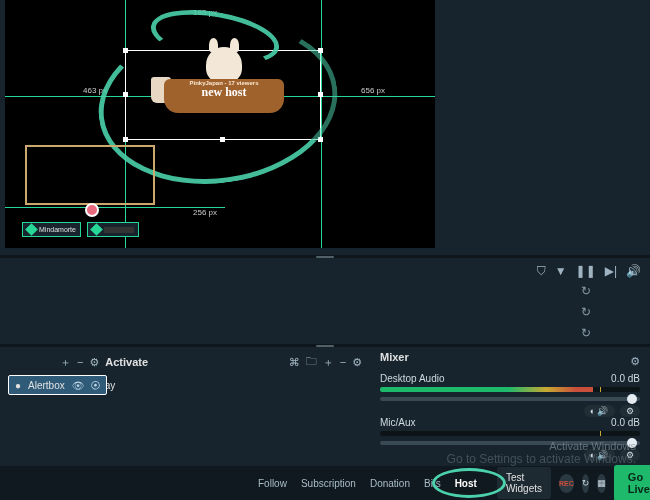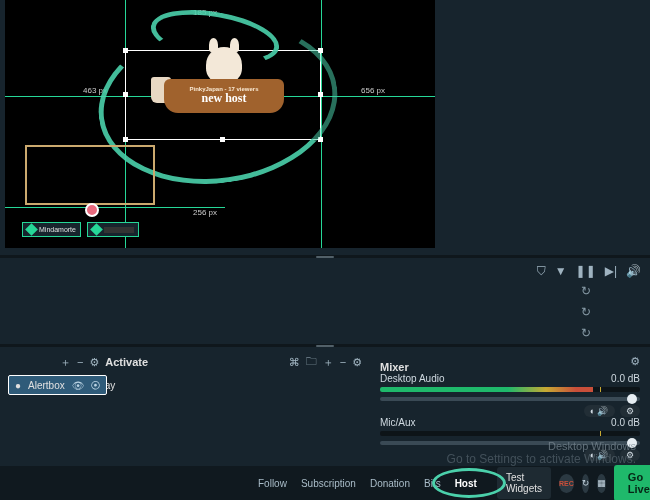--- a/index.html
+++ b/index.html
@@ -11,21 +11,21 @@
   .ruler-lbl { position:absolute; font-size:8px; color:#ccc; }
   .sel { position:absolute; border:1px solid #fff; }
   .sel .hndl { position:absolute; width:5px; height:5px; background:#fff; }
   .sel .hndl.tl{top:-3px;left:-3px}.sel .hndl.tm{top:-3px;left:50%;margin-left:-3px}.sel .hndl.tr{top:-3px;right:-3px}
   .sel .hndl.ml{top:50%;left:-3px;margin-top:-3px}.sel .hndl.mr{top:50%;right:-3px;margin-top:-3px}
   .sel .hndl.bl{bottom:-3px;left:-3px}.sel .hndl.bm{bottom:-3px;left:50%;margin-left:-3px}.sel .hndl.br{bottom:-3px;right:-3px}
   .alert { position:absolute; width:130px; height:60px; }
   .alert .llama{position:absolute;top:-18px;left:50%;transform:translateX(-50%);width:36px;height:36px;background:#f3e8d8;border-radius:50% 50% 40% 40%;}
   .alert .llama:before,.alert .llama:after{content:'';position:absolute;top:-9px;width:9px;height:14px;background:#f3e8d8;border-radius:50% 50% 20% 20%;}
   .alert .llama:before{left:3px}.alert .llama:after{right:3px}
-  .alert .banner{position:absolute;top:14px;left:5px;right:5px;height:34px;background:#a0622d;border-radius:6px 6px 14px 14px;text-align:center;padding-top:7px;}
+  .alert .banner{position:absolute;top:14px;left:5px;right:5px;height:34px;background:#a0622d;border-radius:6px 6px 14px 14px;text-align:center;padding-top:1px;}
   .alert .line1{font-size:6px;color:#f8e7d0;font-weight:bold}
   .alert .line2{font-size:12px;color:#fff;font-family:cursive;font-weight:bold;margin-top:-1px}
   .alert .cup{position:absolute;left:-8px;top:12px;width:20px;height:26px;background:#e8d8c3;border-radius:3px 3px 6px 6px;}
   .circ{position:absolute;border:5px solid #4bd1ab;border-radius:50%;pointer-events:none;opacity:.9}
   .circ.big{left:93px;top:23px;width:240px;height:160px;border-top-color:transparent;border-right-color:rgba(75,209,171,.6);transform:rotate(-8deg)}
   .circ.sm{left:145px;top:12px;width:130px;height:50px;border-bottom-color:transparent;transform:rotate(10deg)}
   .frame{position:absolute;left:20px;top:145px;width:130px;height:60px;border:2px solid #cba96e;}
   .chips{position:absolute;left:17px;top:222px;display:flex;gap:6px}
   .chip{background:#17242d;border:1px solid #26d798;padding:2px 4px;font-size:7px;display:flex;align-items:center;gap:3px}
   .chip .dot{width:9px;height:9px;background:#26d798;transform:rotate(45deg)}
@@ -38,21 +38,21 @@
   .panels{position:absolute;top:351px;left:0;right:0;height:115px;display:flex}
   .src{width:370px;background:#17242d;position:relative}
   .src-head{display:flex;align-items:center;height:22px;padding:0 8px;gap:6px;color:#a3b7c3}
   .src-head .grow{flex:1}
   .src-head b{color:#e0e0e0;font-weight:600;font-size:11px}
   .src-list{margin:2px 8px}
   .src-row{display:flex;align-items:center;height:20px;padding:0 6px;font-size:10px;gap:7px}
   .src-row.sel{background:#2f5b79;border-radius:2px}
   .src-row .ra{margin-left:auto;display:flex;gap:6px;color:#bcd4e4}
   .mx{flex:1;background:#17242d;position:relative;padding:0 10px}
-  .mx-head{display:flex;align-items:flex-end;height:22px}
+  .mx-head{display:flex;align-items:flex-start;height:22px}
   .mx-ch{margin-top:0}
   .mx-row{display:flex;justify-content:space-between;font-size:10px;color:#cfd9e0}
   .meter{height:5px;background:#0d1418;border-radius:2px;margin-top:3px;position:relative;overflow:hidden}
   .meter .grn{position:absolute;left:0;top:0;height:100%;background:linear-gradient(90deg,#1fb96b,#1fb96b 60%,#c7a933 78%,#c94f3a 92%);}
   .meter .tick{position:absolute;right:15%;top:-1px;width:1px;height:7px;background:#c7a933}
   .slider{height:4px;background:#3a4a55;border-radius:2px;margin-top:5px;position:relative}
   .slider .dot{position:absolute;right:3px;top:-3px;width:10px;height:10px;border-radius:50%;background:#e6edf2}
   .mx-ctl{display:flex;justify-content:flex-end;gap:5px;margin-top:4px;color:#cfd9e0;font-size:9px}
   .pill{background:#222e36;border-radius:7px;padding:1px 6px;display:flex;align-items:center;gap:4px}
   .bottom{position:absolute;left:0;right:0;bottom:0;height:34px;background:#10191f;display:flex;align-items:center;padding:0 8px;gap:8px}
@@ -225,15 +225,15 @@
     </div>
   <span class="test">Test Widgets</span>
   <span class="circ-btn rec">REC</span>
   <span class="circ-btn">↻</span>
   <span class="circ-btn">▦</span>
   <span class="golive">Go Live</span>
 </div>
 <div class="hand" style="left:432px;bottom:2px"></div>
 
 <div class="watermark">
-  <div>Desktop Windows</div>
+  <div>Activate Windows</div>
   <div class="s">Go to Settings to activate Windows.</div>
 </div>
 
 </body></html>

